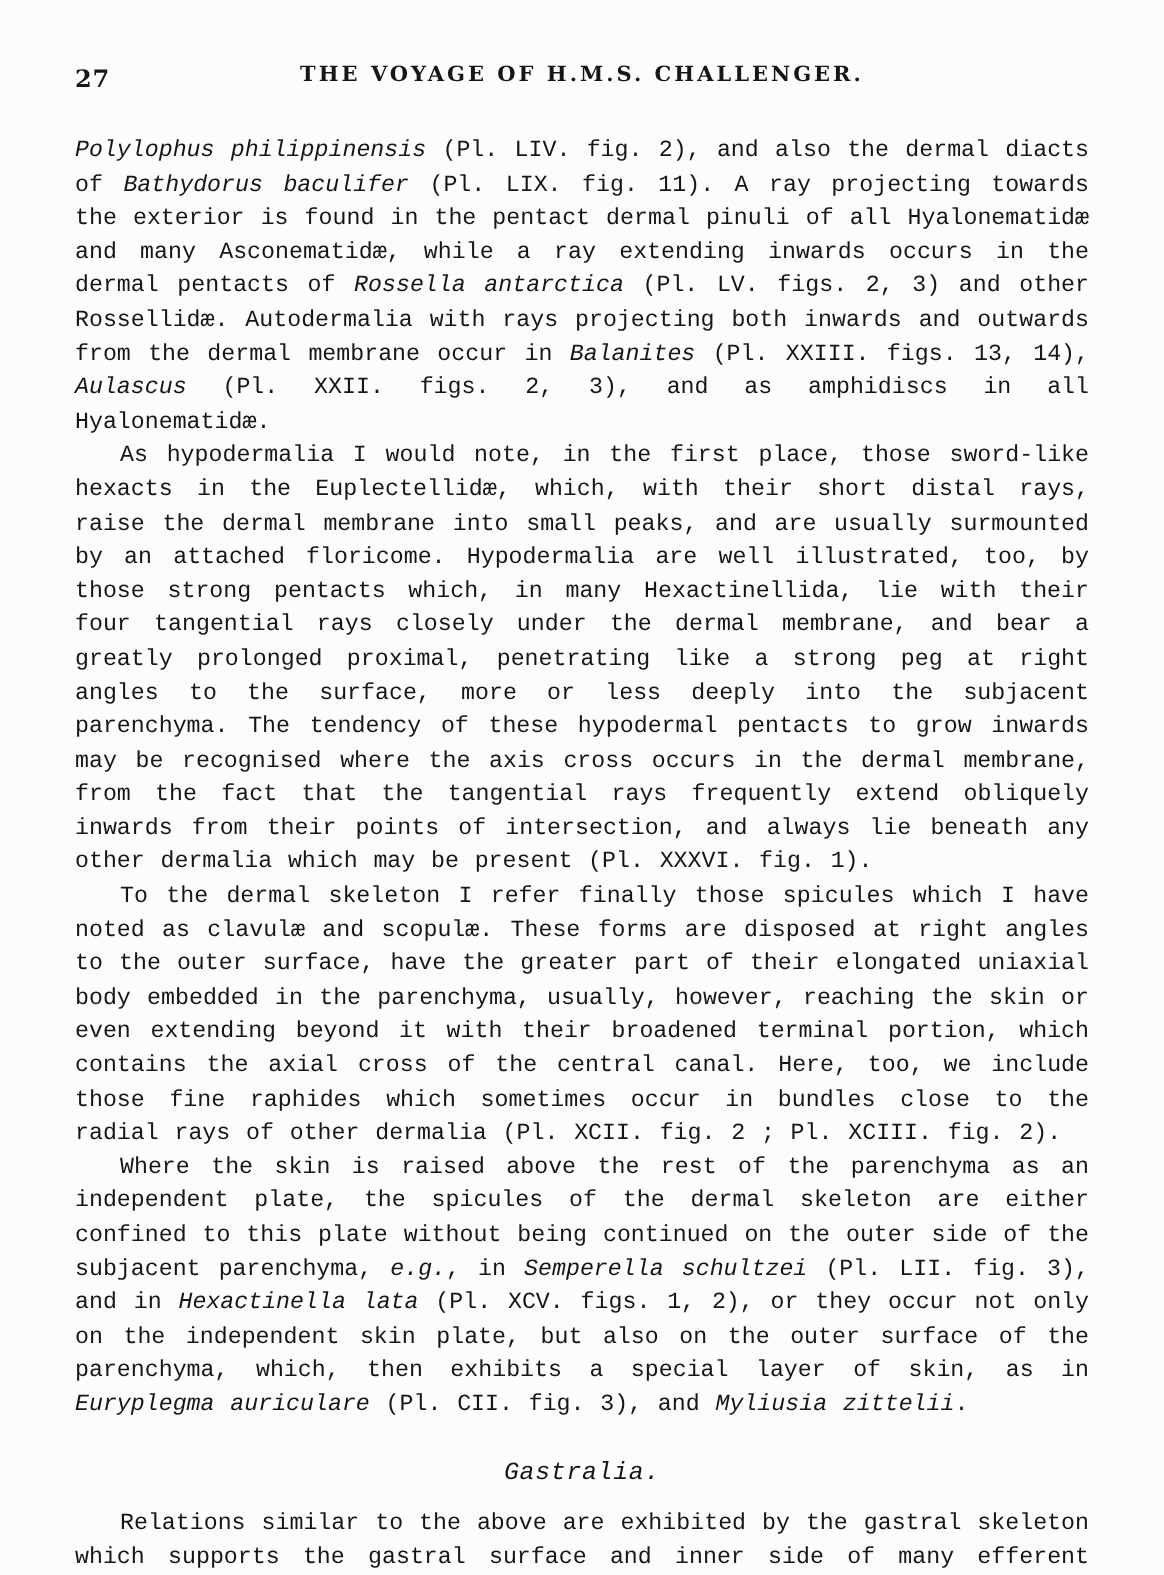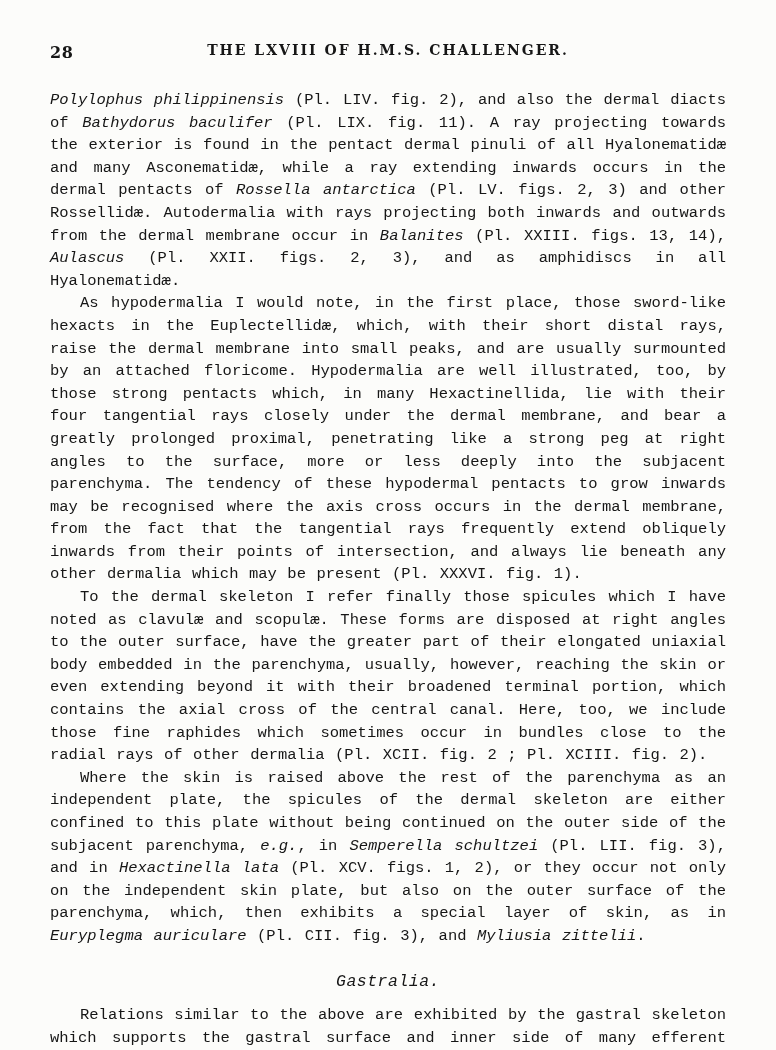--- a/index.html
+++ b/index.html
@@ -67,22 +67,22 @@
   }
   em {
     font-style: italic;
   }
 </style>
 </head>
 <body>
 
 <div class="page">
   <header class="page-header">
-    <span class="page-number">28</span>
-    <span class="running-title">THE LXVIII OF H.M.S. CHALLENGER.</span>
+    <span class="page-number">27</span>
+    <span class="running-title">THE VOYAGE OF H.M.S. CHALLENGER.</span>
   </header>
   <main class="page-body">
       <p class="paragraph"><em>Polylophus philippinensis</em><span> (Pl. LIV. fig. 2), and also the dermal diacts of </span><em>Bathydorus baculifer</em><span> (Pl. LIX. fig. 11).  A ray projecting towards the exterior is found in the pentact dermal pinuli of all Hyalonematidæ and many Asconematidæ, while a ray extending inwards occurs in the dermal pentacts of </span><em>Rossella antarctica</em><span> (Pl. LV. figs. 2, 3) and other Rossellidæ.  Autodermalia with rays projecting both inwards and outwards from the dermal membrane occur in </span><em>Balanites</em><span> (Pl. XXIII. figs. 13, 14), </span><em>Aulascus</em><span> (Pl. XXII. figs. 2, 3), and as amphidiscs in all Hyalonematidæ.</span></p>
       <p class="paragraph indented"><span>As hypodermalia I would note, in the first place, those sword-like hexacts in the Euplectellidæ, which, with their short distal rays, raise the dermal membrane into small peaks, and are usually surmounted by an attached floricome.  Hypodermalia are well illustrated, too, by those strong pentacts which, in many Hexactinellida, lie with their four tangential rays closely under the dermal membrane, and bear a greatly prolonged proximal, penetrating like a strong peg at right angles to the surface, more or less deeply into the subjacent parenchyma.  The tendency of these hypodermal pentacts to grow inwards may be recognised where the axis cross occurs in the dermal membrane, from the fact that the tangential rays frequently extend obliquely inwards from their points of intersection, and always lie beneath any other dermalia which may be present (Pl. XXXVI. fig. 1).</span></p>
       <p class="paragraph indented"><span>To the dermal skeleton I refer finally those spicules which I have noted as clavulæ and scopulæ.  These forms are disposed at right angles to the outer surface, have the greater part of their elongated uniaxial body embedded in the parenchyma, usually, however, reaching the skin or even extending beyond it with their broadened terminal portion, which contains the axial cross of the central canal.  Here, too, we include those fine raphides which sometimes occur in bundles close to the radial rays of other dermalia (Pl. XCII. fig. 2 ; Pl. XCIII. fig. 2).</span></p>
       <p class="paragraph indented"><span>Where the skin is raised above the rest of the parenchyma as an independent plate, the spicules of the dermal skeleton are either confined to this plate without being continued on the outer side of the subjacent parenchyma, </span><em>e.g.</em><span>, in </span><em>Semperella schultzei</em><span> (Pl. LII. fig. 3), and in </span><em>Hexactinella lata</em><span> (Pl. XCV. figs. 1, 2), or they occur not only on the independent skin plate, but also on the outer surface of the parenchyma, which, then exhibits a special layer of skin, as in </span><em>Euryplegma auriculare</em><span> (Pl. CII. fig. 3), and </span><em>Myliusia zittelii</em><span>.</span></p>
       <h2 class="section-heading"><em>Gastralia.</em></h2>
       <p class="paragraph indented"><span>Relations similar to the above are exhibited by the gastral skeleton which supports the gastral surface and inner side of many efferent canals, and which, in some cases, appears at the oscular border as a direct, and but slightly altered continuation of the dermal (Pl. XXIII. fig. 14 ; Pl. LXVIII. fig. 1).  The difference between gastralia and dermalia is, however, usually distinct enough (Pl. XXV. fig. 3), and the boundary</span></p>
     </main>
 </div>

